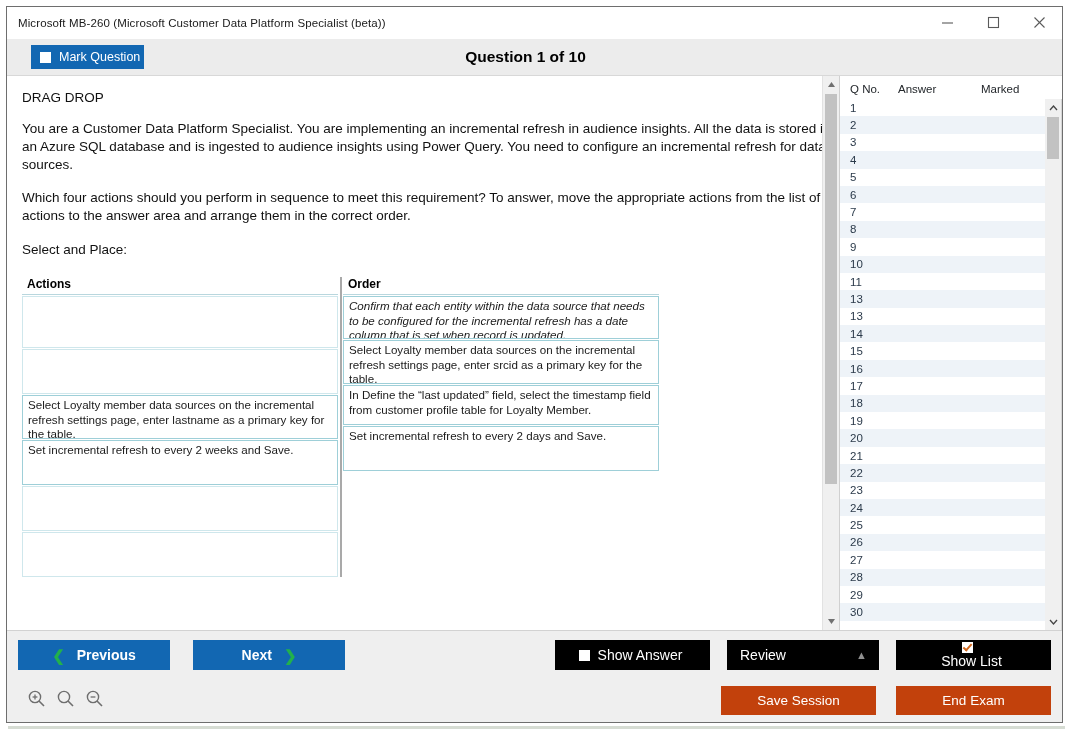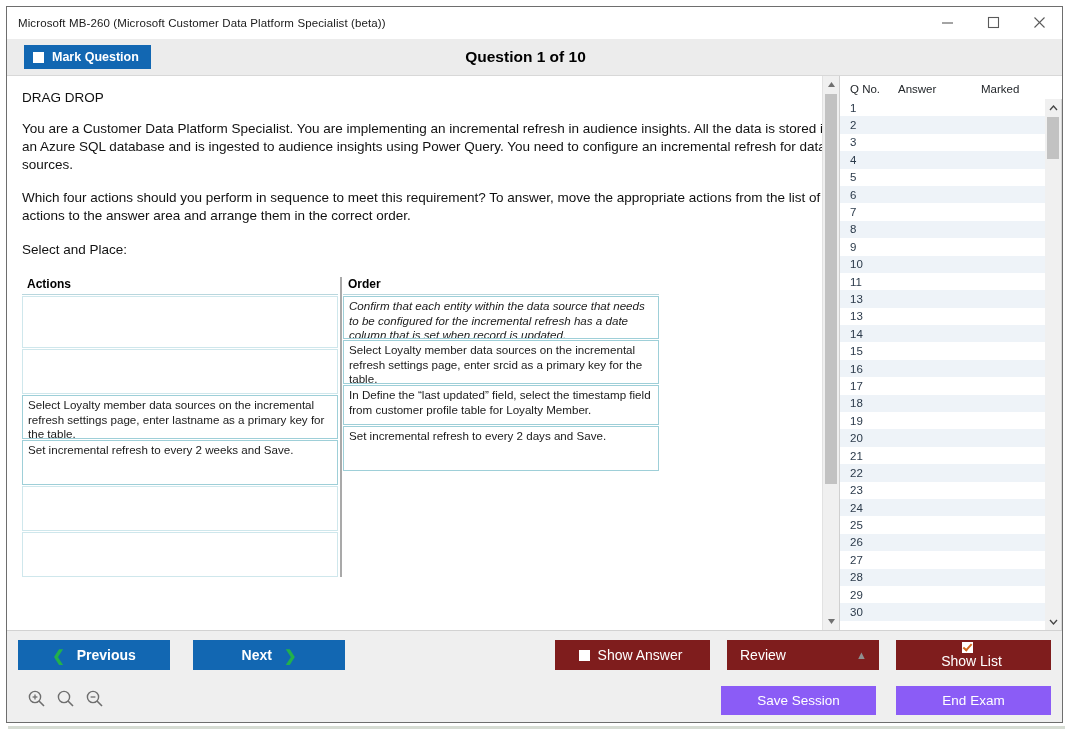--- a/index.html
+++ b/index.html
@@ -71,29 +71,29 @@
   
   .headerbar {
     height: 36px;
     background: #ececec;
     flex: 0 0 auto;
     position: relative;
     display: flex;
     align-items: center;
   }
   .mark-btn {
-    margin-left: 17px;
+    margin-left: 24px;
     height: 24px;
     background: #1267b2;
     color: #ffffff;
     font-size: 12.5px;
-    font-weight: bold;
-    display: flex;
-    align-items: center;
-    padding: 0 12px 0 9px;
+    font-weight: normal;
+    display: flex;
+    align-items: center;
+    padding: 0 4px 0 9px;
     cursor: pointer;
     border: none;
   }
   .cb {
     width: 11px;
     height: 11px;
     background: #ffffff;
     display: inline-block;
     margin-right: 8px;
     flex: 0 0 auto;
@@ -286,22 +286,22 @@
     border: none;
     cursor: pointer;
     font-family: inherit;
     color: #ffffff;
     display: inline-flex;
     align-items: center;
     justify-content: center;
     box-sizing: border-box;
   }
   .btn-blue { background: #1267b2; font-size: 14px; font-weight: bold; height: 30px; }
-  .btn-orange { background: #7f1d1d; font-size: 14px; height: 30px; }
-  .btn-navy { background: #8b5cf6; font-size: 13.5px; height: 29px; }
+  .btn-orange { background: #000000; font-size: 14px; height: 30px; }
+  .btn-navy { background: #c2410c; font-size: 13.5px; height: 29px; }
 
   .row1 {
     display: flex;
     align-items: center;
     height: 30px;
   }
   .row2 {
     display: flex;
     align-items: center;
     height: 36px;

